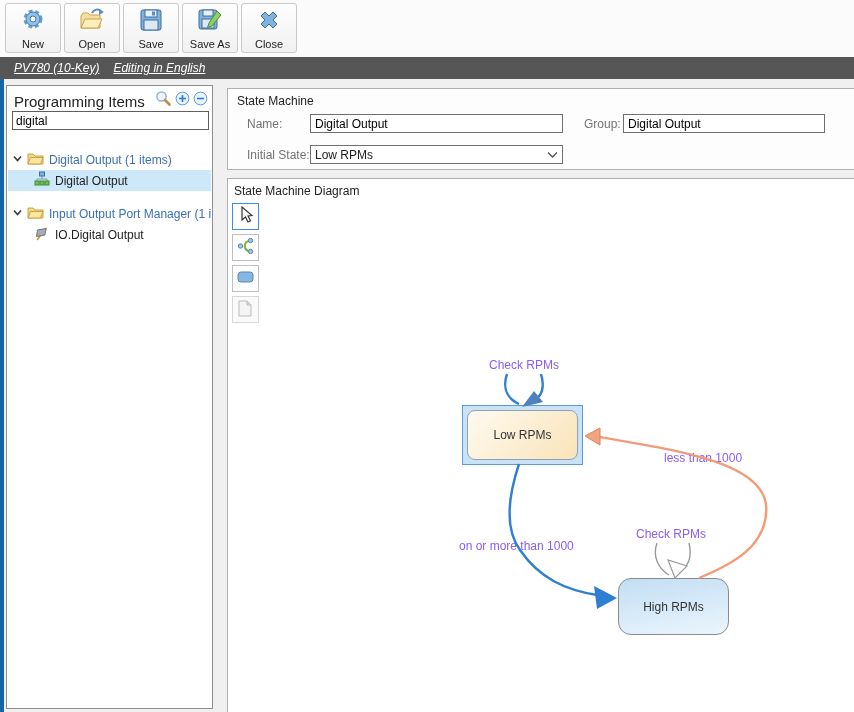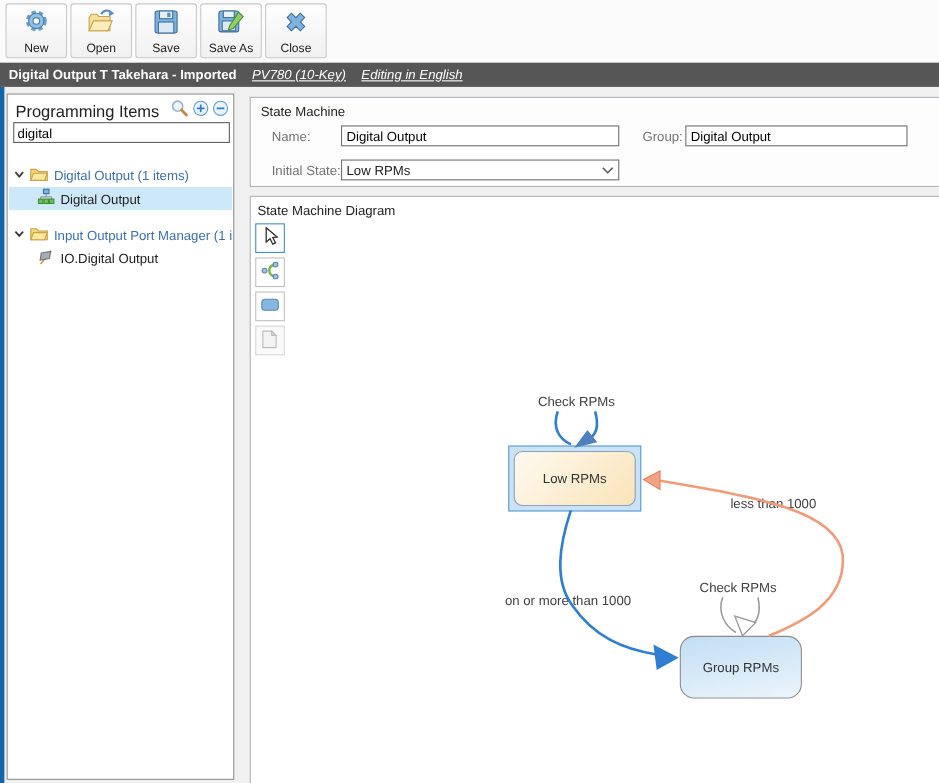--- a/index.html
+++ b/index.html
@@ -42,21 +42,21 @@
   .fld-label { position:absolute; font-size:12px; color:#737373; }
   .fld-input { position:absolute; height:19px; border:1px solid #707070; background:#fff; font-family:"Liberation Sans",sans-serif; font-size:12px; padding:0 4px; outline:none; }
   .fld-select { position:absolute; height:19px; border:1px solid #707070; background:#fff; font-size:12px; display:flex; align-items:center; padding:0 4px; justify-content:space-between; }
 
   
   .tool-btn { position:absolute; left:232px; width:27px; height:27px; background:#fff; border:1px solid #c0c0c0; display:flex; align-items:center; justify-content:center; }
   .tool-btn.selected { border:1px solid #3d8ede; }
   .tool-btn.disabled { background:#fafafa; border-color:#d8d8d8; }
 
   
-  .dg-label { position:absolute; font-size:12px; color:#404040; white-space:nowrap; }
+  .dg-label { position:absolute; font-size:12px; color:#8b5cf6; white-space:nowrap; }
   .state-sel { position:absolute; left:462px; top:405px; width:121px; height:60px; border:1px solid #5b9bd5; background:#c9e2f5; padding:4px; }
   .state-low { width:100%; height:100%; border:1px solid #8fa3b8; border-radius:8px;
                background:linear-gradient(135deg,#fefaf0,#fae3b8); display:flex; align-items:center; justify-content:center; color:#333; }
   .state-high { position:absolute; left:618px; top:578px; width:111px; height:57px; border:1px solid #8c8c8c; border-radius:13px;
                 background:linear-gradient(170deg,#c2def4,#ebf5fc); display:flex; align-items:center; justify-content:center; color:#333; }
   .arrow-layer { position:absolute; left:0; top:0; width:854px; height:712px; pointer-events:none; }
 </style>
 </head>
 <body>
 
@@ -113,21 +113,20 @@
     <span>
       <svg width="26" height="26" viewBox="0 0 26 26">
         <path d="M5 9 L9 5 L13 9 L17 5 L21 9 L17 13 L21 17 L17 21 L13 17 L9 21 L5 17 L9 13 Z" fill="#7fb2dd" stroke="#3e6f9e"></path>
       </svg>
     </span>
     <span class="lbl">Close</span>
   </div>
 </div>
 
 <div class="titlebar">
-  <span class="t-main">Digital Output T Takehara - Imported</span>
   <span class="t-link">PV780 (10-Key)</span>
   <span class="t-link">Editing in English</span>
 </div>
 
 <div class="left-strip"></div>
 
 <div class="left-panel">
   <div class="lp-header">Programming Items</div>
 
   <div class="lp-icons">
@@ -279,21 +278,21 @@
 <div class="dg-label" style="left:664px; top:451px;">less than 1000</div>
 <div class="dg-label" style="left:459px; top:539px;">on or more than 1000</div>
 <div class="dg-label" style="left:636px; top:527px;">Check RPMs</div>
 
 <div class="state-sel">
   <div class="state-low">
     <span>Low RPMs</span>
   </div>
 </div>
 <div class="state-high">
-  <span>Group RPMs</span>
+  <span>High RPMs</span>
 </div>
 
 <svg class="arrow-layer" viewBox="0 0 854 712">
 
   <path d="M 507 374 C 502 389 508 399 519 404" fill="none" stroke="#2e7fd2" stroke-width="2.4"></path>
   <path d="M 541 374 C 545 388 542 396 534 400" fill="none" stroke="#2e7fd2" stroke-width="2.4"></path>
   <polygon points="522,407 534,391 543,402" fill="#4e81bd"></polygon>
 
   <path d="M 519 464 C 508 497 504 528 520 550 C 540 579 566 590 597 595" fill="none" stroke="#2e7fd2" stroke-width="2.4"></path>
   <polygon points="617,598 594,586 597,609" fill="#2e7fd2"></polygon>

